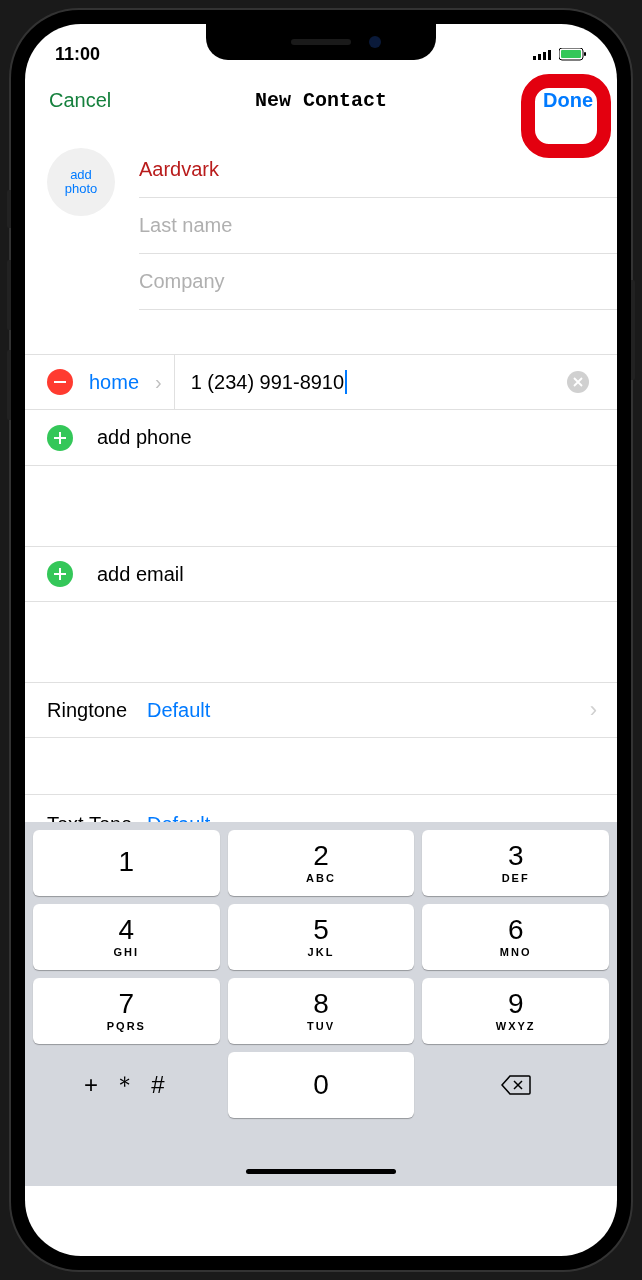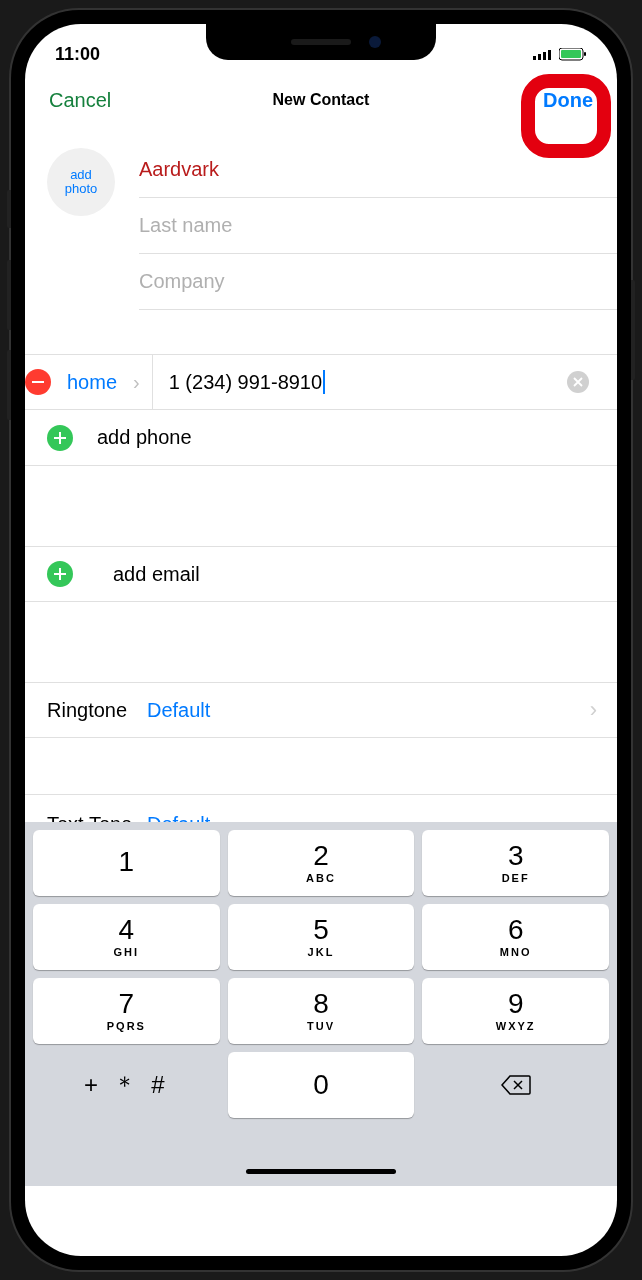--- a/index.html
+++ b/index.html
@@ -90,24 +90,25 @@
       align-items: center;
       padding: 0 24px;
       position: relative;
     }
     .nav-cancel {
       color: #15803d;
       font-size: 20px;
     }
     .nav-title {
       font-weight: 600;
-      font-size: 16px;
+      font-size: 20px;
       position: absolute;
       left: 50%;
       transform: translateX(-50%);
+      font-family: Liberation Mono, monospace;
     }
     .nav-done {
       color: #007AFF;
       font-size: 20px;
       font-weight: 600;
     }
     .highlight-circle {
       position: absolute;
       right: 6px;
       top: 50px;
@@ -158,20 +159,21 @@
     }
     .section-gap {
       height: 44px;
     }
     .phone-row {
       height: 56px;
       display: flex;
       align-items: center;
       border-top: 1px solid #e0e0e0;
       border-bottom: 1px solid #e0e0e0;
+      padding-left: 22px;
     }
     .remove-btn {
       width: 26px;
       height: 26px;
       border-radius: 50%;
       background: #FF3B30;
       display: flex;
       justify-content: center;
       align-items: center;
       flex-shrink: 0;
@@ -446,21 +448,21 @@
         </div>
       </div>
 
       <div class="add-row">
         <div class="add-btn"></div>
         <div class="add-label">add phone</div>
       </div>
 
       <div class="section-gap2"></div>
 
-      <div class="add-row" style="border-top:1px solid #e0e0e0;gap:16px;">
+      <div class="add-row" style="border-top:1px solid #e0e0e0;">
         <div class="add-btn"></div>
         <div class="add-label">add email</div>
       </div>
 
       <div class="section-gap2"></div>
 
       <div class="tone-row">
         <div class="tone-label">Ringtone</div>
         <div class="tone-value">Default</div>
         <div class="tone-chevron">›</div>

